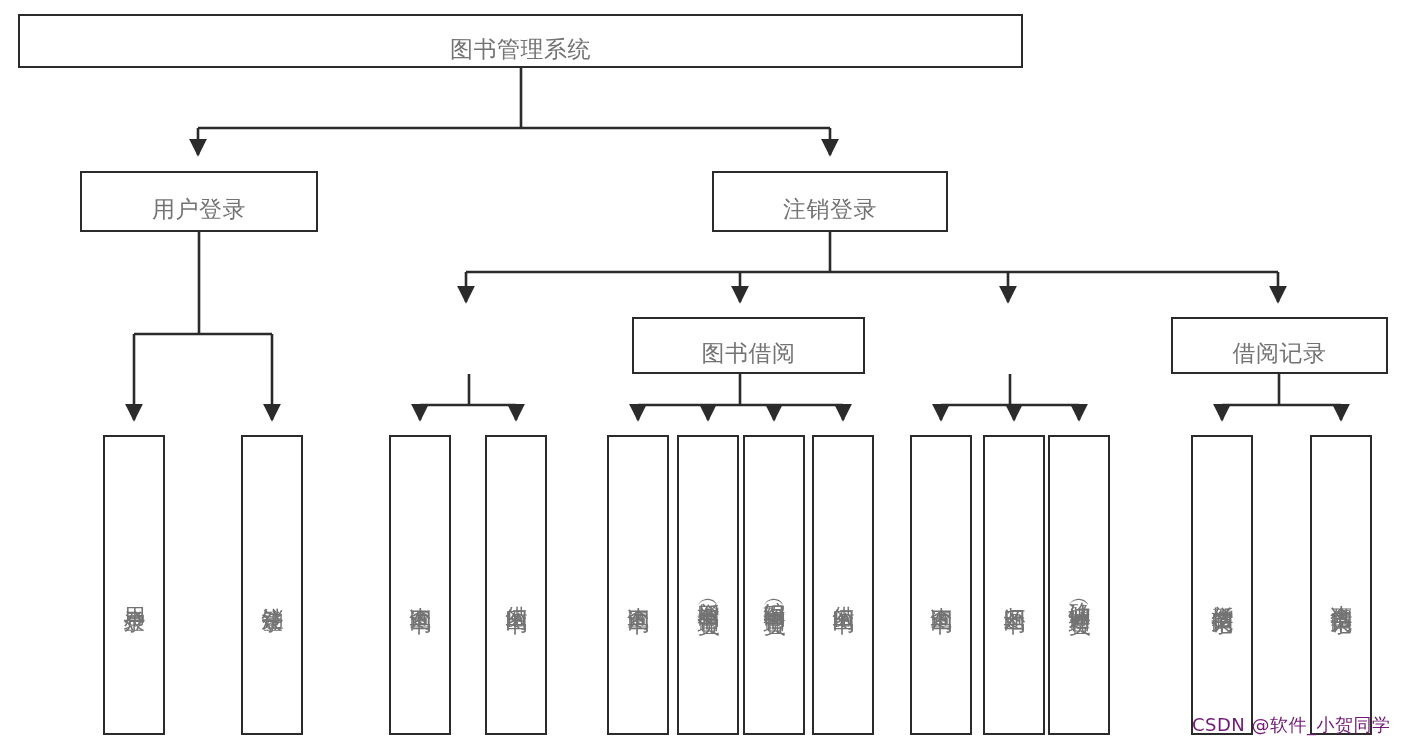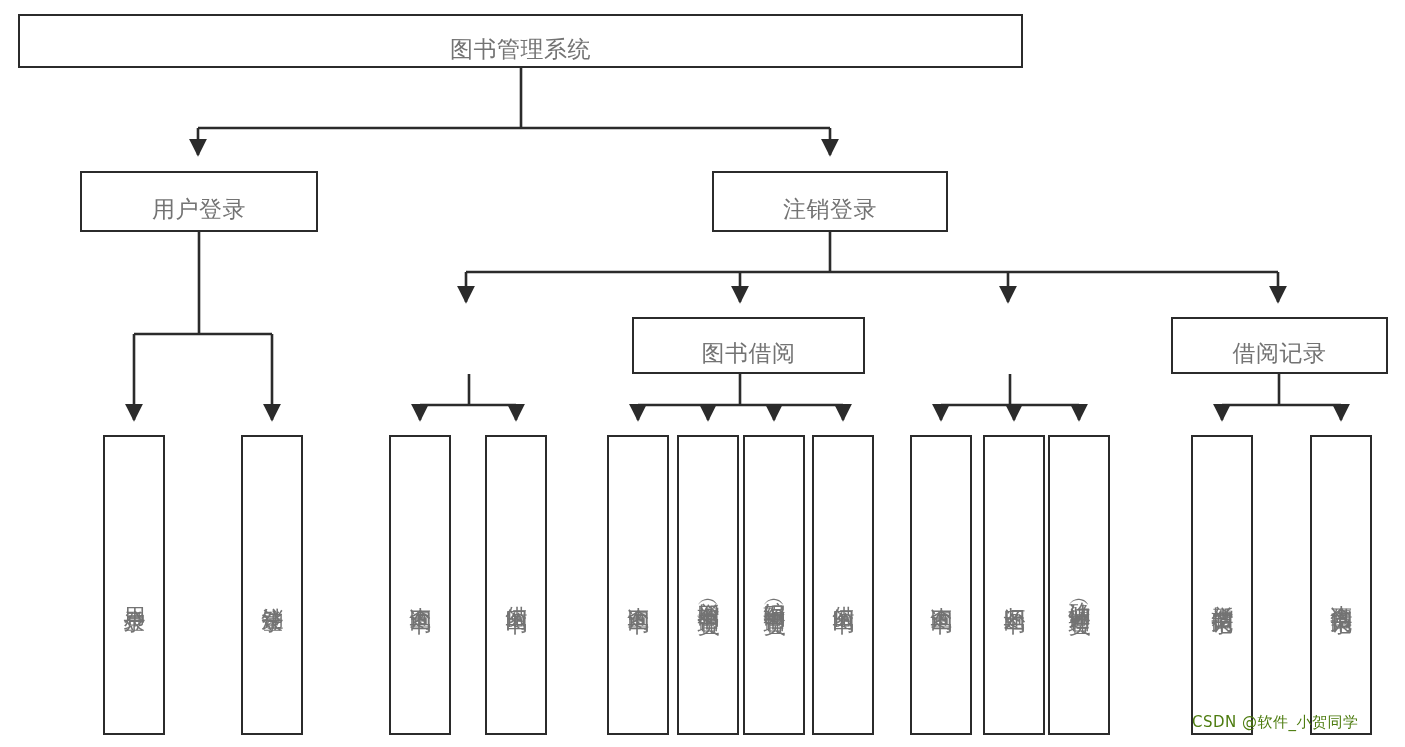--- a/index.html
+++ b/index.html
@@ -53,22 +53,22 @@
     text-orientation: upright;
     font-size: 22px;
     line-height: 1.22;
     letter-spacing: 2px;
     white-space: normal;
     text-align: center;
     max-height: 260px;
   }
   .watermark {
     position: absolute;
-    font-size: 15px;
-    color: #4d7c0f;
+    font-size: 18px;
+    color: #701a75;
     white-space: nowrap;
     letter-spacing: 0.5px;
     text-align: right;
   }
 </style>
 </head>
 <body>
 
 <div id="canvas">
 

